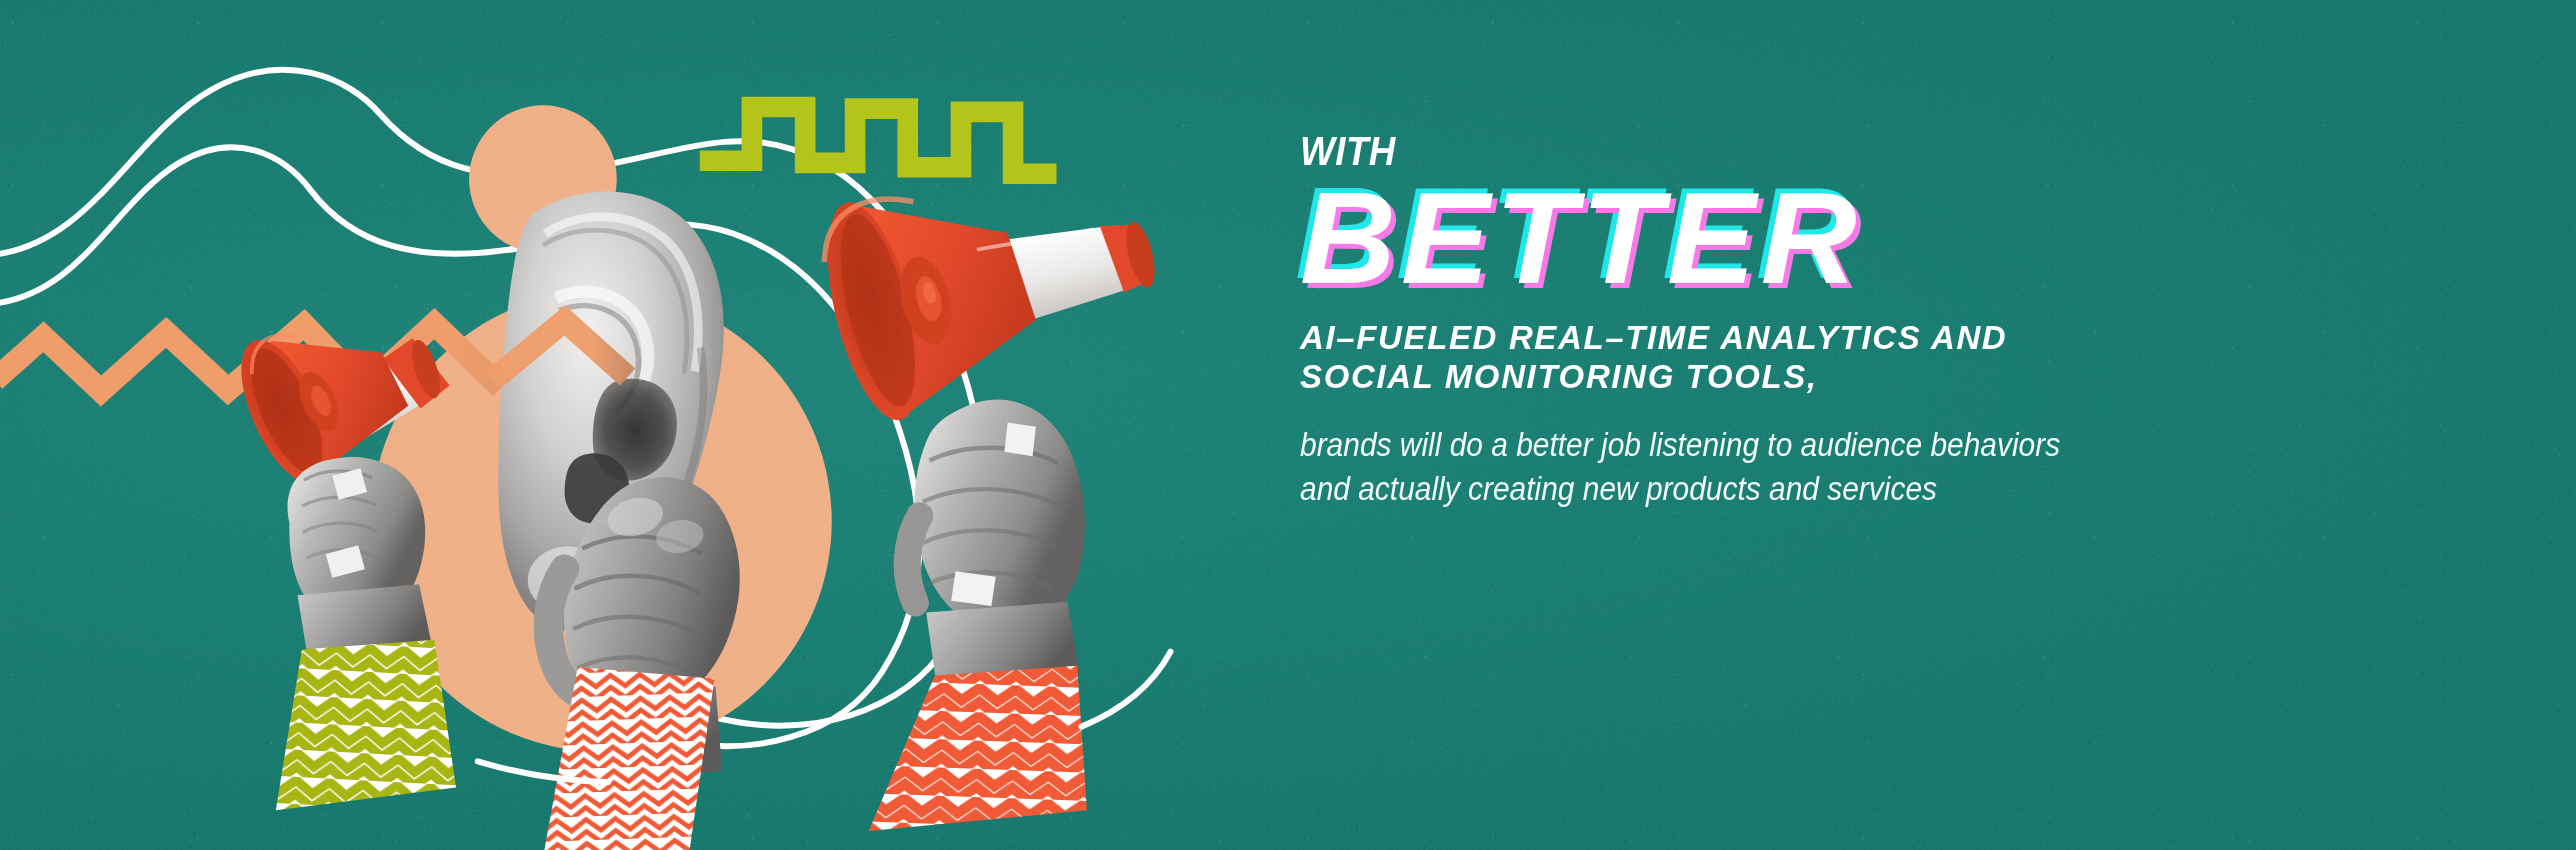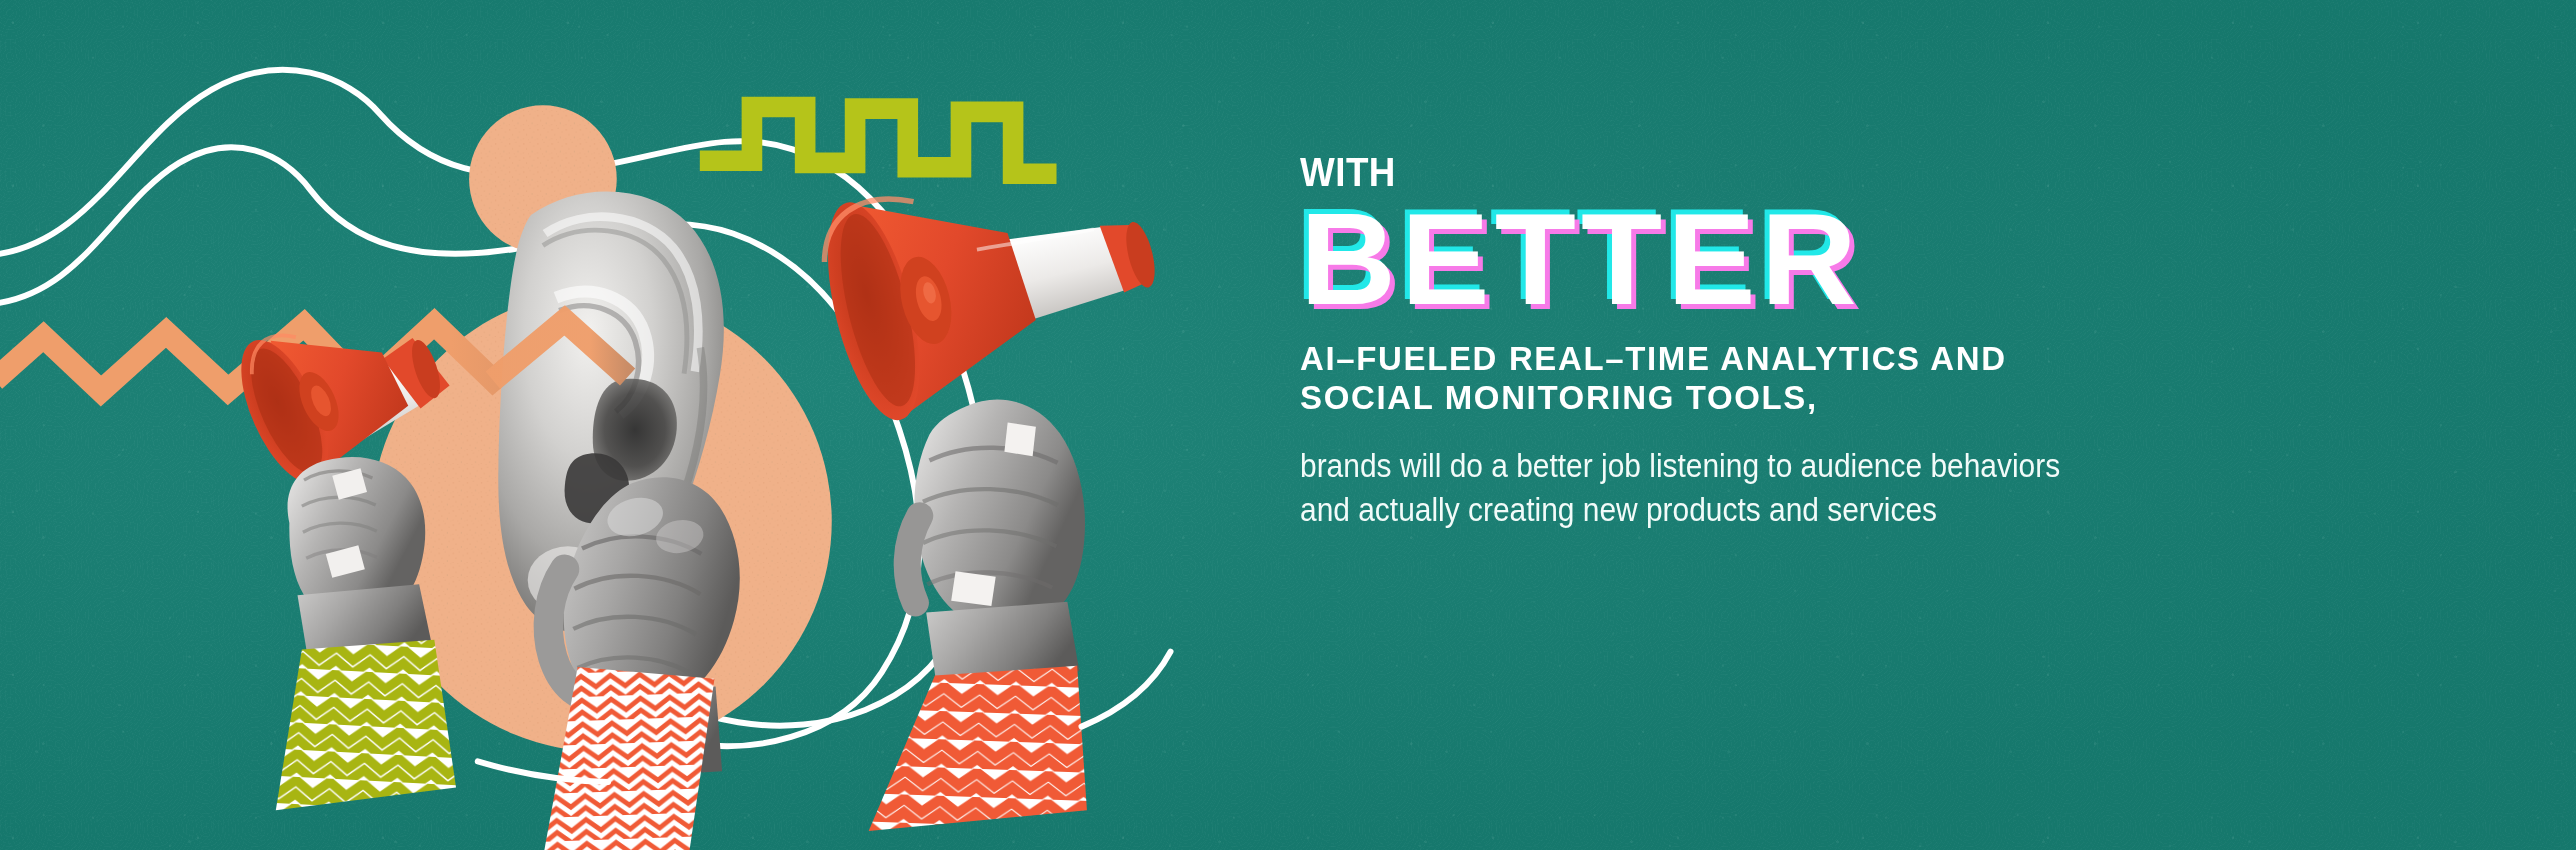--- a/index.html
+++ b/index.html
@@ -43,22 +43,23 @@
   .bg-vig{position:absolute;inset:0;background:radial-gradient(ellipse at 30% 45%, rgba(255,255,255,.035), rgba(0,0,0,.06) 78%);}
 
   
   .collage{position:absolute;left:0;top:0;width:1265px;height:851px;}
   .collage svg{position:absolute;left:0;top:0;width:100%;height:100%;overflow:visible;}
 
   
   .copy{
     position:absolute;
     left:1300px;
-    top:153px;
+    top:132px;
     width:1183px;
+    font-style:italic;
   }
   .kicker{
     font-weight:700;
     font-size:40px;
     line-height:.96;
     letter-spacing:0.5px;
     color:#ffffff;
     font-stretch:condensed;
     transform:scaleX(.92);
     transform-origin:left center;

